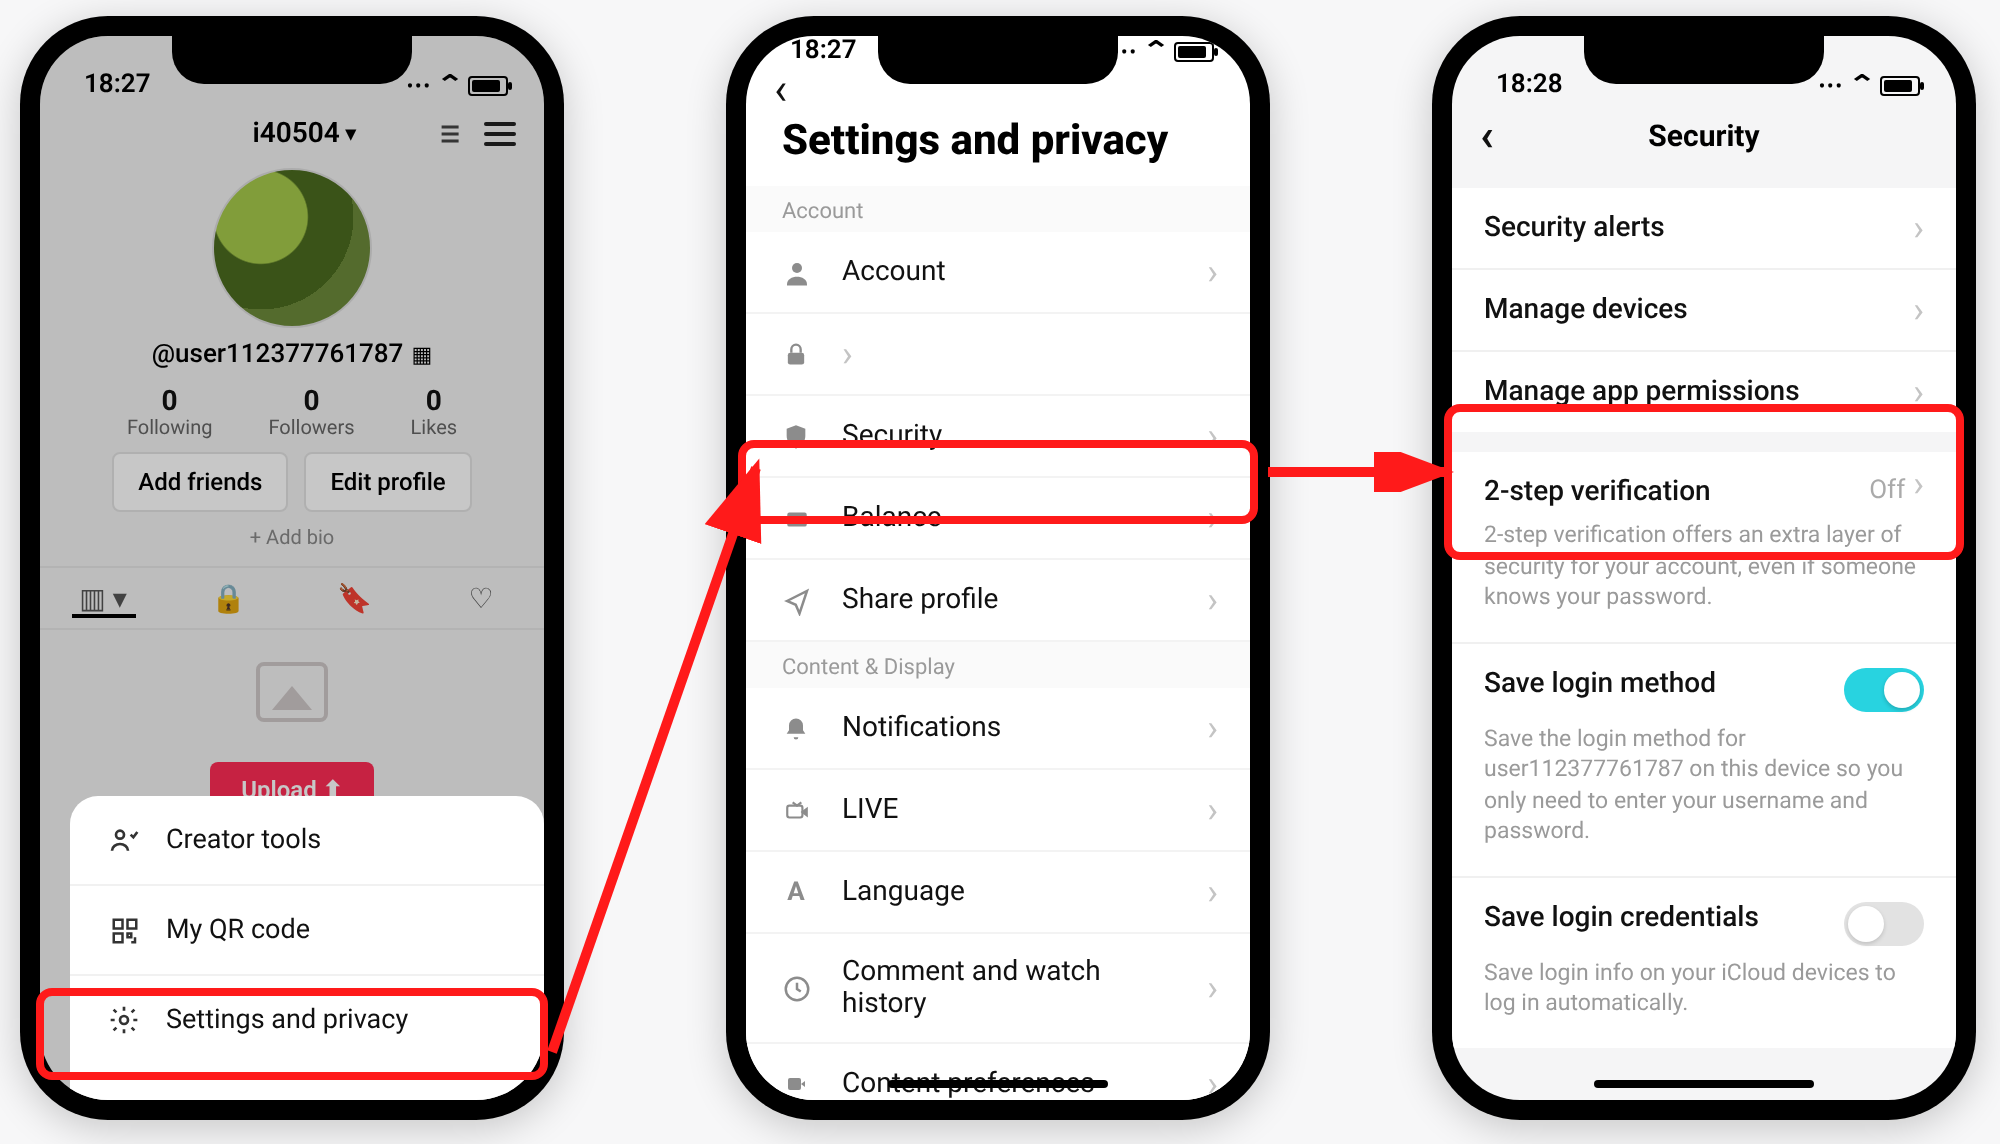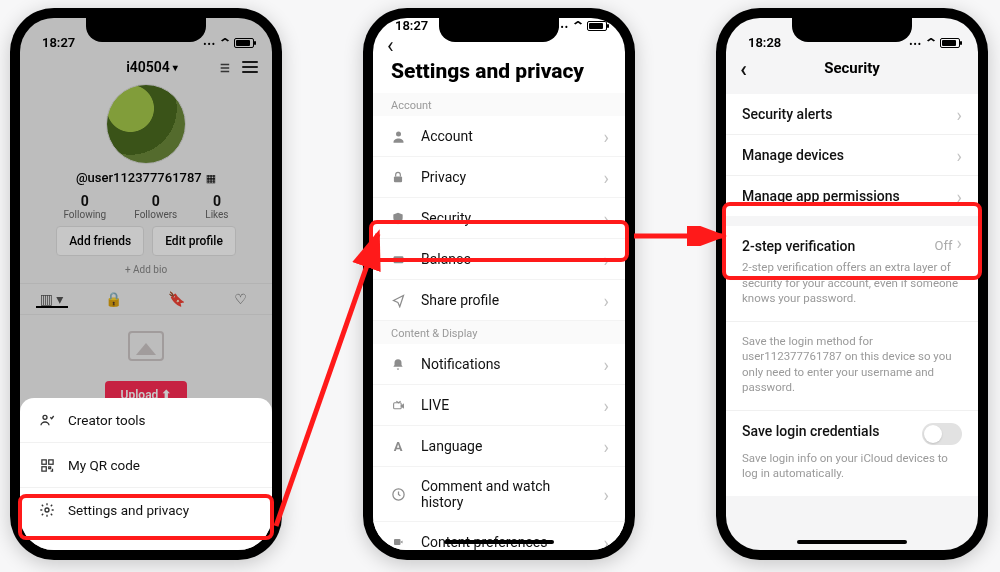--- a/index.html
+++ b/index.html
@@ -143,21 +143,21 @@
     border-bottom: 12px solid #cfc8c8;
   }
   .p1 .prompt-text { font-size: 12.5px; font-weight:600; color:#222;}
   .p1 .upload-btn {
     display:inline-block; margin-top:10px;
     background:#fe2c55; color:#fff; font-size:12px; font-weight:600;
     padding:7px 16px; border-radius:4px;
   }
   
   .p1 .sheet {
-    position:absolute; left:0; right:0; bottom:0;
+    position:absolute; left:15px; right:0; bottom:0;
     background:#fff;
     border-top-left-radius: 14px;
     border-top-right-radius: 14px;
     z-index: 60;
     padding-bottom: 18px;
   }
   .p1 .sheet-row {
     display:flex; align-items:center; gap:12px;
     padding: 13px 18px;
     font-size: 13.5px;
@@ -397,21 +397,20 @@
         <span class="li-label">Account</span>
         <span class="chev-right">›</span>
       </div>
       <div class="list-item">
         <span class="li-icon">
           <svg width="14" height="14" viewBox="0 0 24 24" fill="#8c8c8c">
               <rect x="5" y="11" width="14" height="10" rx="2"></rect>
               <path d="M8 11V8a4 4 0 018 0v3" fill="none" stroke="#8c8c8c" stroke-width="2"></path>
             </svg>
         </span>
-        <span class="li-label">Privacy</span>
         <span class="chev-right">›</span>
       </div>
       <div class="list-item">
         <span class="li-icon">
           <svg width="14" height="15" viewBox="0 0 24 24" fill="#8c8c8c">
               <path d="M12 2l8 3v6c0 5-3.5 9-8 11-4.5-2-8-6-8-11V5z"></path>
             </svg>
         </span>
         <span class="li-label">Security</span>
         <span class="chev-right">›</span>
@@ -526,20 +525,26 @@
       <div class="group">
         <div class="row3 detail">
           <div class="topline">
             <span class="r3-label">2-step verification</span>
             <span class="off-text">Off</span>
             <span class="chev-right" style="margin-left:4px;">›</span>
           </div>
           <div class="desc">2-step verification offers an extra layer of security for your account, even if someone knows your password.</div>
         </div>
         <div class="row3 detail">
+          <div class="topline">
+            <span class="r3-label">Save login method</span>
+            <span class="toggle on">
+                <span class="knob"></span>
+              </span>
+          </div>
           <div class="desc">Save the login method for user112377761787 on this device so you only need to enter your username and password.</div>
         </div>
         <div class="row3 detail" style="border-bottom:none;">
           <div class="topline">
             <span class="r3-label">Save login credentials</span>
             <span class="toggle off">
                 <span class="knob"></span>
               </span>
           </div>
           <div class="desc">Save login info on your iCloud devices to log in automatically.</div>

